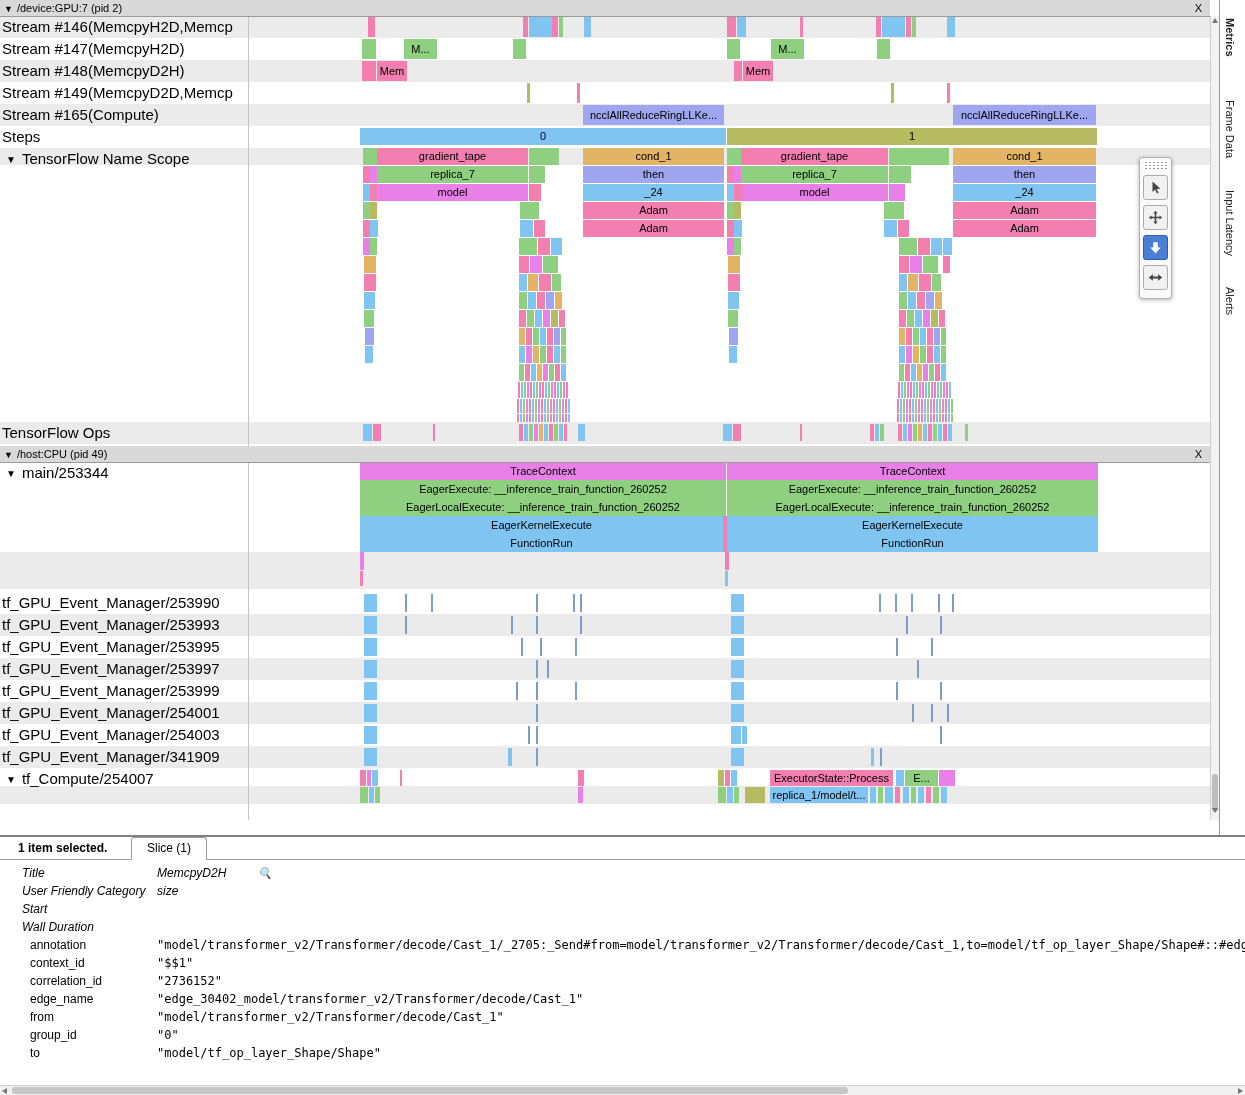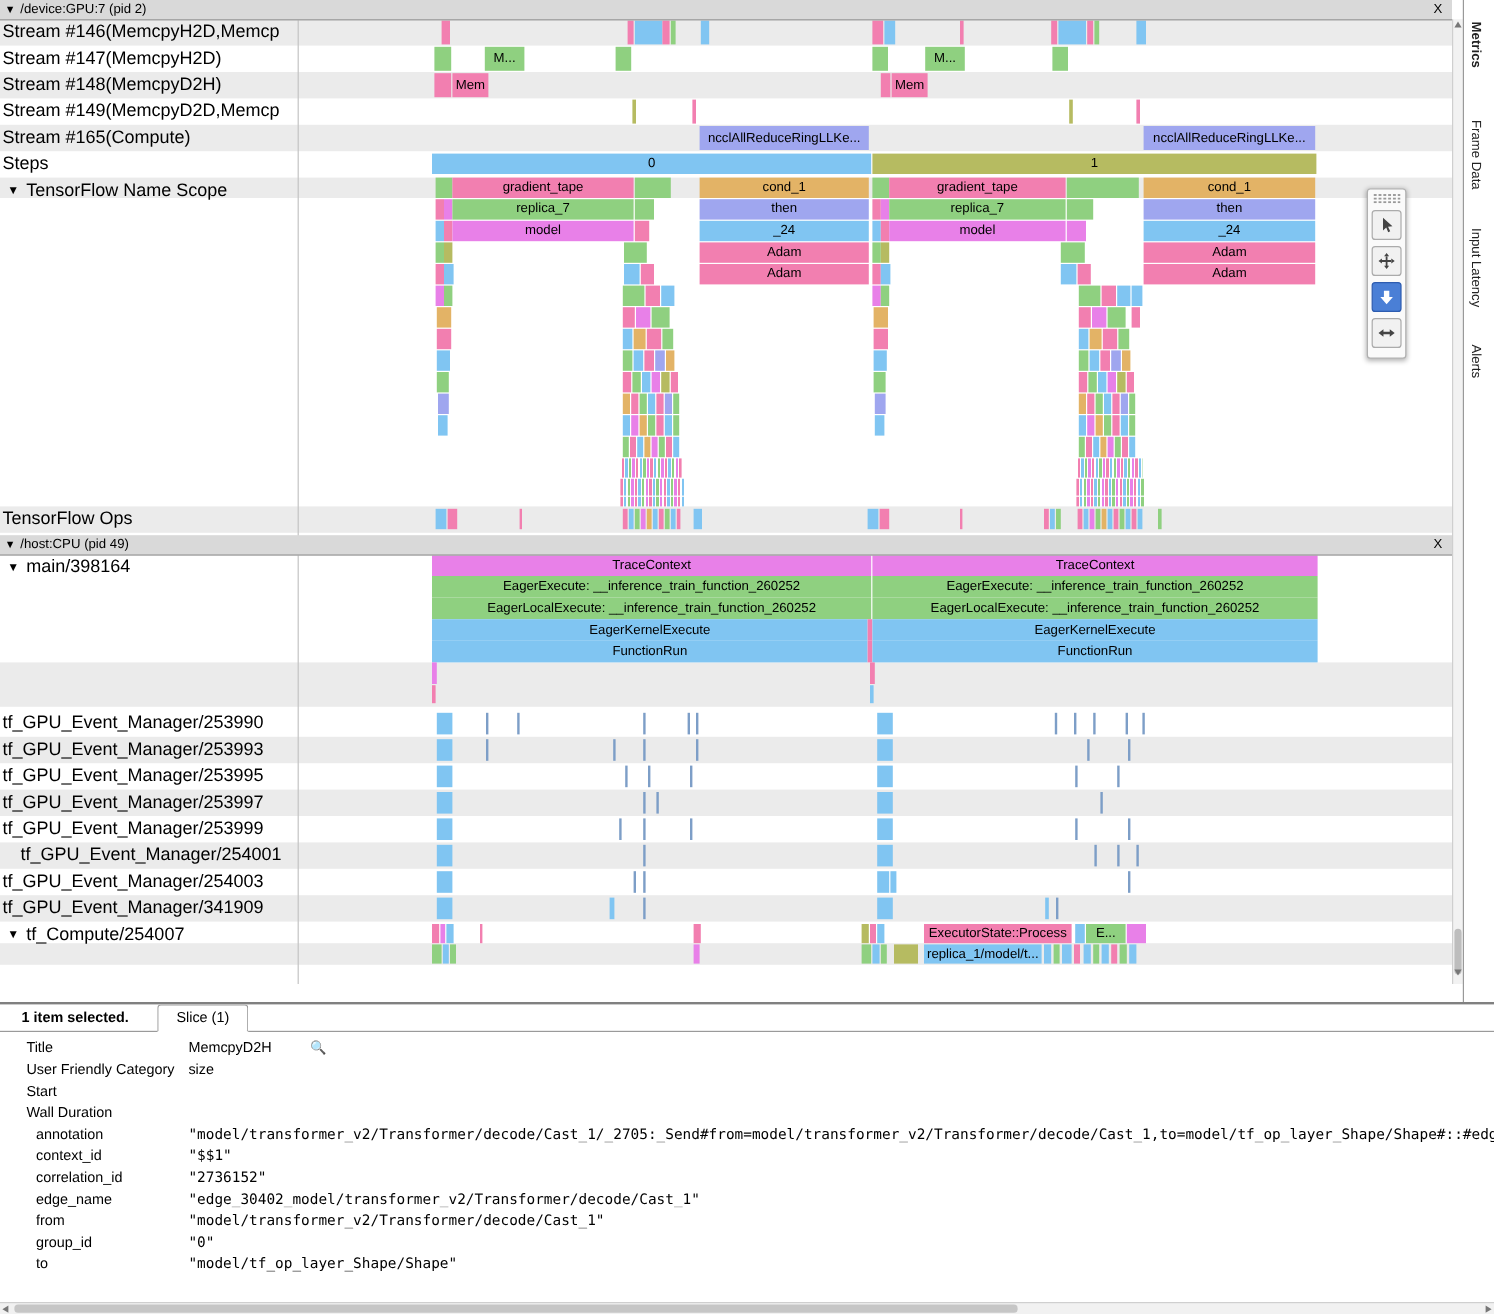--- a/index.html
+++ b/index.html
@@ -46,21 +46,21 @@
   
   .sideTabs{position:absolute;left:1219px;top:0;width:26px;height:835px;background:#fff;border-left:1px solid #999;}
   .sideTab{position:absolute;left:4px;writing-mode:vertical-rl;font-size:11px;color:#222;white-space:nowrap;}
   .sideTab.first{font-weight:bold;}
   
   .details{position:absolute;left:0;top:835px;width:1245px;height:260px;background:#fff;border-top:2px solid #808080;}
   .tabBar{position:relative;height:22px;border-bottom:1px solid #9a9a9a;text-align:right;}
   .selectedText{position:absolute;left:18px;top:4px;font-size:12px;font-weight:bold;}
   .sliceTab{position:absolute;left:131px;top:0;height:21px;padding:0 15px;border:1px solid #9a9a9a;
       border-bottom:1px solid #fff;background:#fff;font-size:12px;line-height:21px;border-radius:3px 3px 0 0;}
-  .fields{padding-top:4px;}
+  .fields{padding-top:4px;font-style:italic;}
   .fieldRow{display:flex;height:18px;align-items:center;font-size:12px;}
   .fLabel{width:133px;padding-left:22px;flex:none;}
   .fValue{padding-left:2px;}
   .fIcon{margin-left:32px;font-size:11px;}
   .argsHeader{height:18px;font-size:12px;padding-left:4px;display:flex;align-items:center;}
   .argRow{display:flex;height:18px;align-items:center;}
   .argName{width:125px;padding-left:30px;font-size:12px;flex:none;}
   .argVal{padding-left:2px;font-family:"DejaVu Sans Mono",monospace;font-size:12px;white-space:pre;overflow:hidden;}
 </style>
 </head>
@@ -85,27 +85,27 @@
     <div class="colSep"></div>
     <div id="labels-layer">
         <div class="trackLabel" style="top: 16px; height: 22px; line-height: 22px;"><span>Stream #146(MemcpyH2D,Memcp</span></div>
         <div class="trackLabel" style="top: 38px; height: 22px; line-height: 22px;"><span>Stream #147(MemcpyH2D)</span></div>
         <div class="trackLabel" style="top: 60px; height: 22px; line-height: 22px;"><span>Stream #148(MemcpyD2H)</span></div>
         <div class="trackLabel" style="top: 82px; height: 22px; line-height: 22px;"><span>Stream #149(MemcpyD2D,Memcp</span></div>
         <div class="trackLabel" style="top: 104px; height: 22px; line-height: 22px;"><span>Stream #165(Compute)</span></div>
         <div class="trackLabel" style="top: 126px; height: 22px; line-height: 22px;"><span>Steps</span></div>
         <div class="trackLabel" style="top: 148px; height: 22px; line-height: 22px;"><span class="tri">▼</span><span>TensorFlow Name Scope</span></div>
         <div class="trackLabel" style="top: 422px; height: 22px; line-height: 22px;"><span>TensorFlow Ops</span></div>
-        <div class="trackLabel" style="top: 462px; height: 22px; line-height: 22px;"><span class="tri">▼</span><span>main/398164</span></div>
+        <div class="trackLabel" style="top: 462px; height: 22px; line-height: 22px;"><span class="tri">▼</span><span>main/253344</span></div>
         <div class="trackLabel" style="top: 592px; height: 22px; line-height: 22px;"><span>tf_GPU_Event_Manager/253990</span></div>
         <div class="trackLabel" style="top: 614px; height: 22px; line-height: 22px;"><span>tf_GPU_Event_Manager/253993</span></div>
         <div class="trackLabel" style="top: 636px; height: 22px; line-height: 22px;"><span>tf_GPU_Event_Manager/253995</span></div>
         <div class="trackLabel" style="top: 658px; height: 22px; line-height: 22px;"><span>tf_GPU_Event_Manager/253997</span></div>
         <div class="trackLabel" style="top: 680px; height: 22px; line-height: 22px;"><span>tf_GPU_Event_Manager/253999</span></div>
-        <div class="trackLabel" style="top: 702px; height: 22px; line-height: 22px; margin-left: 15px;"><span>tf_GPU_Event_Manager/254001</span></div>
+        <div class="trackLabel" style="top: 702px; height: 22px; line-height: 22px;"><span>tf_GPU_Event_Manager/254001</span></div>
         <div class="trackLabel" style="top: 724px; height: 22px; line-height: 22px;"><span>tf_GPU_Event_Manager/254003</span></div>
         <div class="trackLabel" style="top: 746px; height: 22px; line-height: 22px;"><span>tf_GPU_Event_Manager/341909</span></div>
         <div class="trackLabel" style="top: 768px; height: 22px; line-height: 22px;"><span class="tri">▼</span><span>tf_Compute/254007</span></div>
       </div>
     <div id="bars-layer">
         <div class="bar" style="left: 368px; top: 17px; width: 7px; height: 20px; line-height: 20px; background: rgb(242, 127, 176);"></div>
         <div class="bar" style="left: 523px; top: 17px; width: 5px; height: 20px; line-height: 20px; background: rgb(242, 127, 176);"></div>
         <div class="bar" style="left: 529px; top: 17px; width: 23px; height: 20px; line-height: 20px; background: rgb(128, 197, 242);"></div>
         <div class="bar" style="left: 552px; top: 17px; width: 6px; height: 20px; line-height: 20px; background: rgb(242, 127, 176);"></div>
         <div class="bar" style="left: 559px; top: 17px; width: 4px; height: 20px; line-height: 20px; background: rgb(143, 208, 128);"></div>

